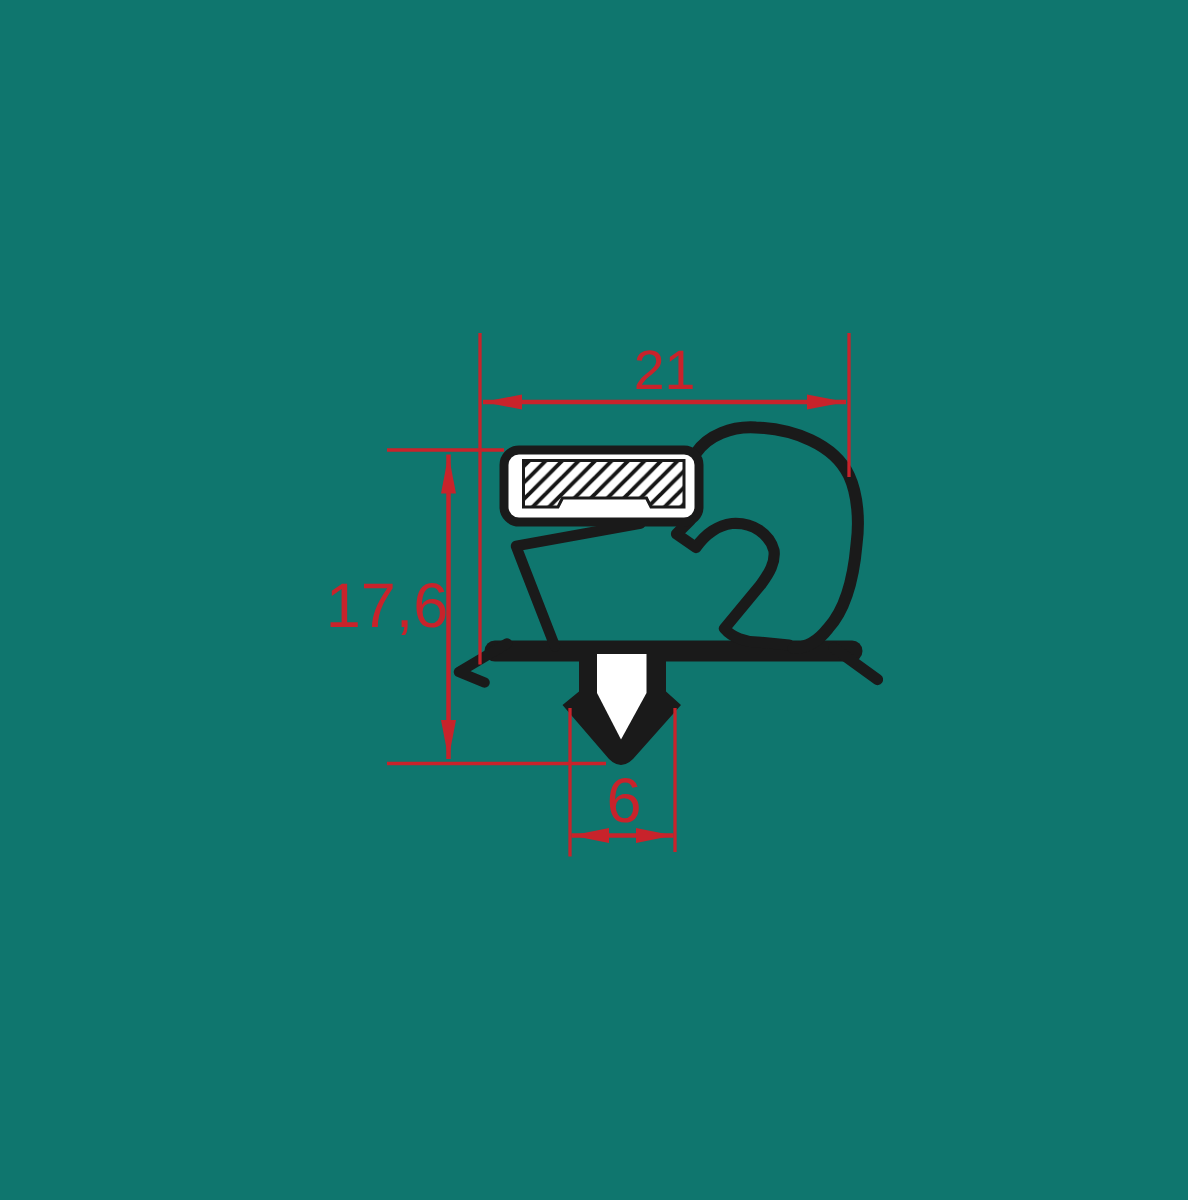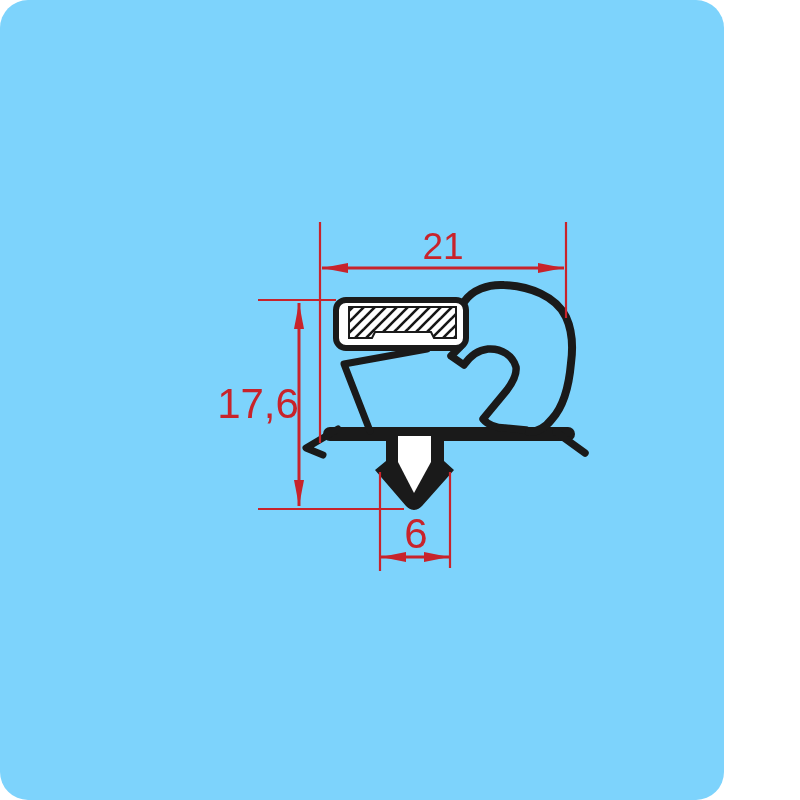--- a/index.html
+++ b/index.html
@@ -3,25 +3,24 @@
 <meta charset="utf-8">
 <style>
   html, body {
     margin: 0;
     padding: 0;
     background: #ffffff;
     font-family: "Liberation Sans", sans-serif;
   }
   .stage {
     position: relative;
-    width: 724px;
+    width: 792px;
     height: 800px;
-    background: #7dd3fc;
+    background: #0f766e;
     overflow: hidden;
-    border-radius: 28px;
   }
   svg { display: block; }
   .dim-text {
     font-family: "Liberation Sans", sans-serif;
     fill: #c8232b;
   }
   .dim-line   { stroke: #c8232b; stroke-width: 3;   fill: none; }
   .ext-line   { stroke: #c8232b; stroke-width: 2.2; fill: none; }
   .dim-arrow  { fill: #c8232b; stroke: none; }
   .profile    { stroke: #1a1a1a; fill: none; stroke-linecap: round; stroke-linejoin: round; }

